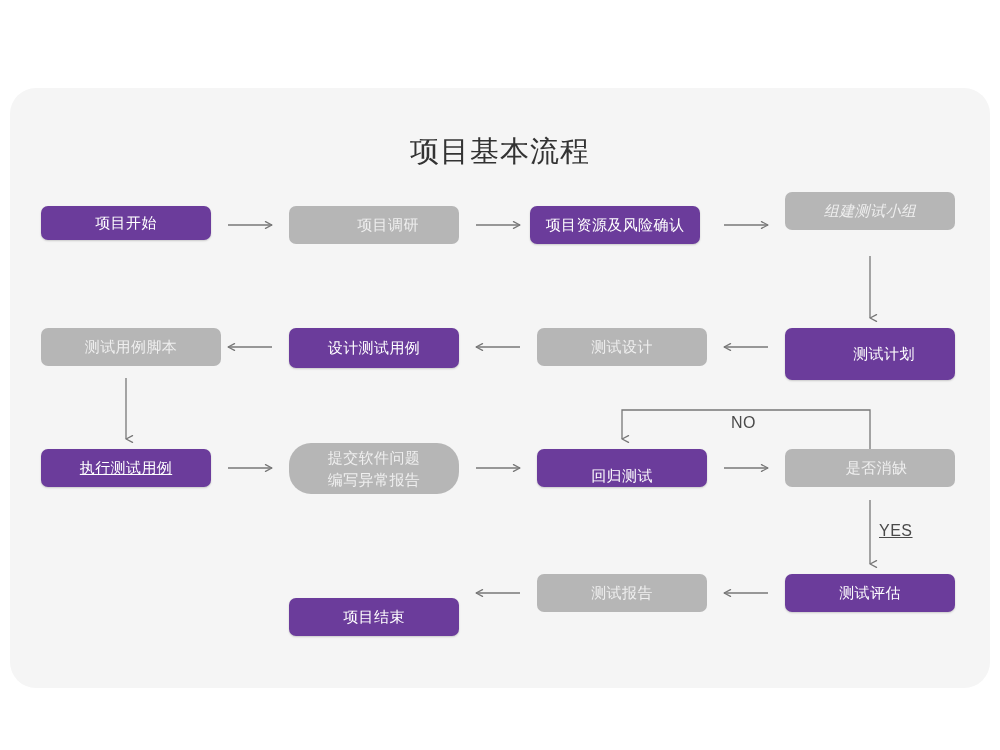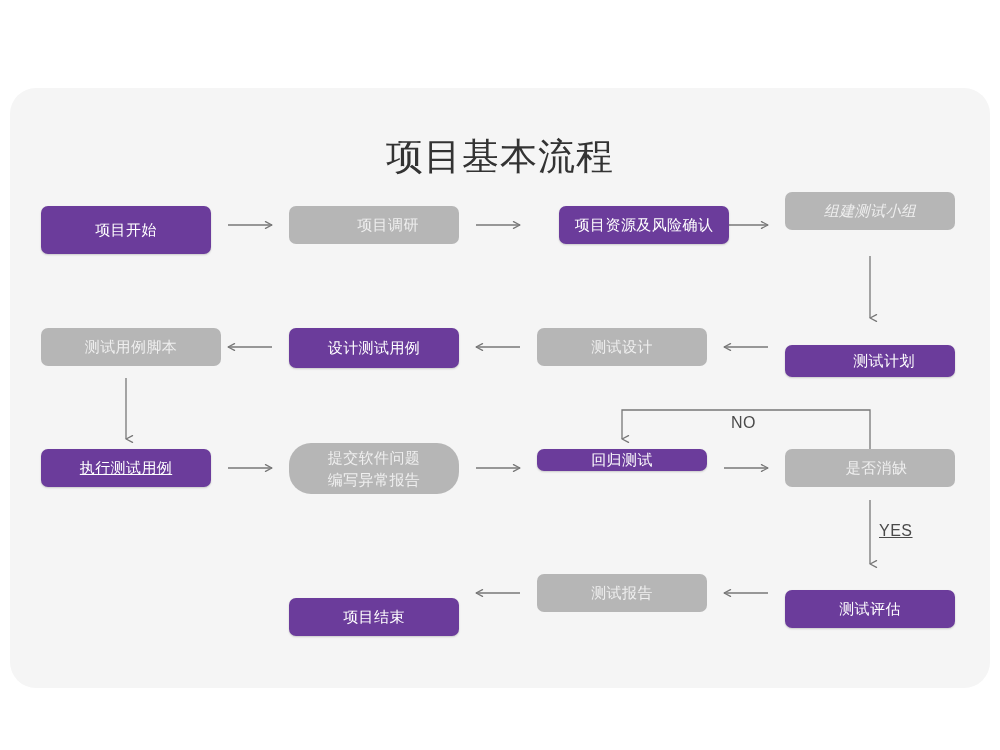--- a/index.html
+++ b/index.html
@@ -26,21 +26,21 @@
     height: 600px;
     background: #f5f5f5;
     border-radius: 26px;
   }
   .title {
     position: absolute;
     left: 0;
     top: 132px;
     width: 1000px;
     text-align: center;
-    font-size: 37px;
+    font-size: 29px;
     color: #333333;
     letter-spacing: 1px;
     font-weight: 400;
   }
   .node {
     position: absolute;
     display: flex;
     align-items: center;
     justify-content: center;
     text-align: center;
@@ -149,61 +149,61 @@
     </g>
     <g>
       <line x1="520" y1="593" x2="476" y2="593" stroke="#777777" stroke-width="1.3" marker-end="url(#arrowR)"></line>
     </g>
   </svg>
 
   <div class="edge-label" style="left:731px; top:414px;">NO</div>
   <div class="edge-label" style="left:879px; top:522px;text-decoration:underline;">YES</div>
 
   <div id="nodes-layer">
-      <div class="node purple" style="left: 41px; top: 206px; width: 170px; height: 48px;">
+      <div class="node purple" style="left: 41px; top: 206px; width: 170px; height: 34px;">
         <span class="node-label">项目开始</span>
       </div>
       <div class="node gray" style="left: 289px; top: 206px; width: 170px; height: 38px; padding-left: 28px;">
         <span class="node-label">项目调研</span>
       </div>
-      <div class="node purple" style="left: 559px; top: 206px; width: 170px; height: 38px;">
+      <div class="node purple" style="left: 530px; top: 206px; width: 170px; height: 38px;">
         <span class="node-label">项目资源及风险确认</span>
       </div>
       <div class="node gray" style="left: 785px; top: 192px; width: 170px; height: 38px; font-style: italic;">
         <span class="node-label">组建测试小组</span>
       </div>
       <div class="node gray" style="left: 41px; top: 328px; width: 180px; height: 38px;">
         <span class="node-label">测试用例脚本</span>
       </div>
       <div class="node purple" style="left: 289px; top: 328px; width: 170px; height: 40px;">
         <span class="node-label">设计测试用例</span>
       </div>
       <div class="node gray" style="left: 537px; top: 328px; width: 170px; height: 38px;">
         <span class="node-label">测试设计</span>
       </div>
-      <div class="node purple" style="left: 785px; top: 345px; width: 170px; height: 32px; padding-left: 28px;">
+      <div class="node purple" style="left: 785px; top: 328px; width: 170px; height: 52px; padding-left: 28px;">
         <span class="node-label">测试计划</span>
       </div>
       <div class="node purple" style="left: 41px; top: 449px; width: 170px; height: 38px; text-decoration: underline;">
         <span class="node-label">执行测试用例</span>
       </div>
       <div class="node gray" style="left: 289px; top: 443px; width: 170px; height: 51px; border-radius: 22px;">
         <span class="node-label">提交软件问题
 编写异常报告</span>
       </div>
-      <div class="node purple" style="left: 537px; top: 449px; width: 170px; height: 22px;">
+      <div class="node purple" style="left: 537px; top: 449px; width: 170px; height: 38px; align-items: flex-end;">
         <span class="node-label">回归测试</span>
       </div>
       <div class="node gray" style="left: 785px; top: 449px; width: 170px; height: 38px; padding-left: 13px;">
         <span class="node-label">是否消缺</span>
       </div>
       <div class="node purple" style="left: 289px; top: 574px; width: 170px; height: 38px; margin-top: 24px;">
         <span class="node-label">项目结束</span>
       </div>
       <div class="node gray" style="left: 537px; top: 574px; width: 170px; height: 38px;">
         <span class="node-label">测试报告</span>
       </div>
-      <div class="node purple" style="left: 785px; top: 574px; width: 170px; height: 38px; margin-top: 16px;">
+      <div class="node purple" style="left: 785px; top: 574px; width: 170px; height: 38px;">
         <span class="node-label">测试评估</span>
       </div>
     </div>
 
 </div>
 
 </body></html>

